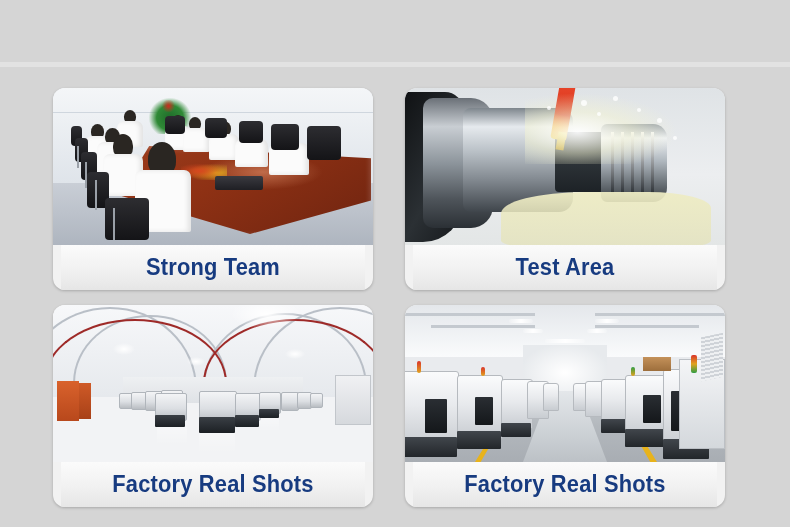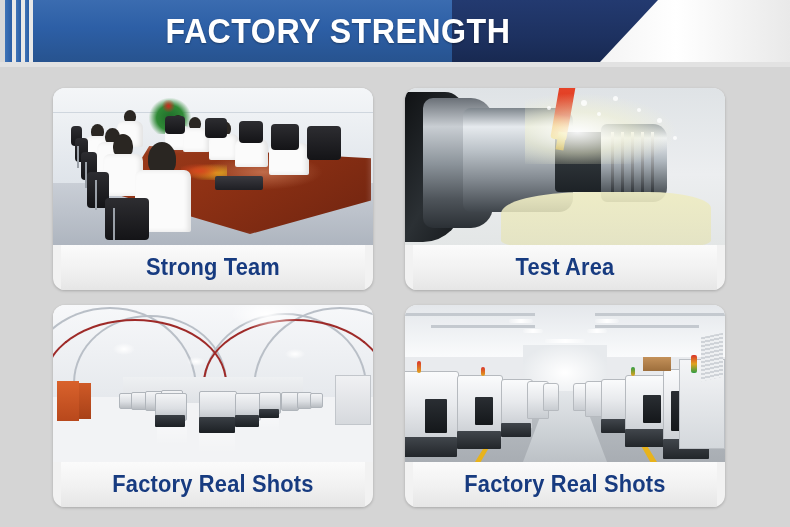--- a/index.html
+++ b/index.html
@@ -254,36 +254,20 @@
              background:linear-gradient(to bottom,#f4f5f7,#d4d8dc); border:1px solid #bcc0c5; }
   .rw-louver { position:absolute; right:2px; top:30px; width:22px; height:44px;
              background:repeating-linear-gradient(to bottom,#cfd3d8 0px,#cfd3d8 2px,#eef0f2 2px,#eef0f2 4px);
              transform: skewY(-12deg); }
 </style>
 </head>
 <body>
 
 <div id="page">
 
-  <div class="banner">
-    <div class="banner-main"></div>
-    <div class="banner-wedge-navy"></div>
-    <div class="banner-wedge-white"></div>
-
-    <div class="banner-stripes">
-      <div class="stripe s1"></div>
-      <div class="stripe-gap g1"></div>
-      <div class="stripe s2"></div>
-      <div class="stripe-gap g2"></div>
-      <div class="stripe s3"></div>
-      <div class="stripe-gap g3"></div>
-    </div>
-
-    <div class="banner-title">FACTORY STRENGTH</div>
-  </div>
   <div class="banner-underline"></div>
 
   <div class="grid">
 
     <div class="card c0">
       <div class="card-photo">
         <div class="ph-meeting">
           <div class="mt-wall"></div>
           <div class="mt-wallline"></div>
           <div class="mt-floor"></div>

